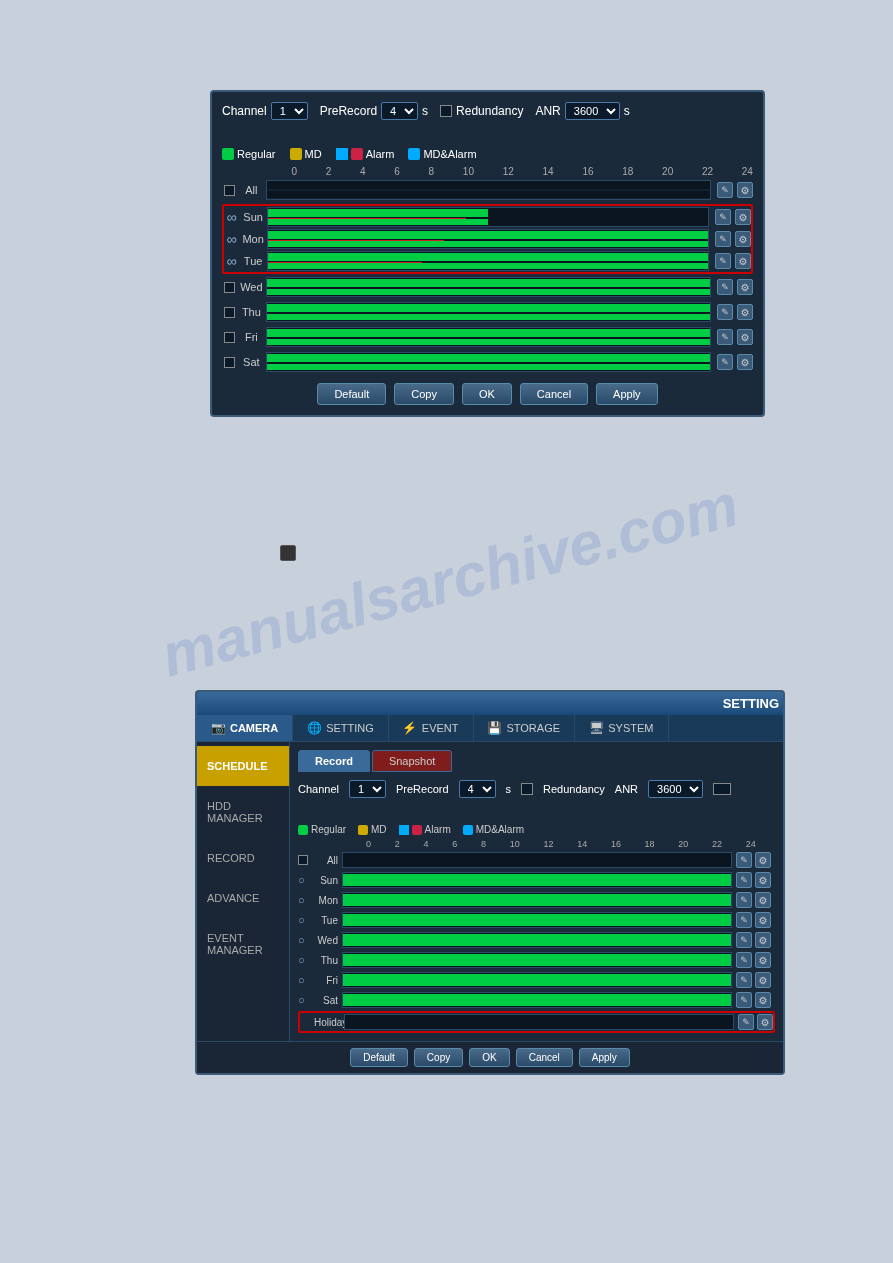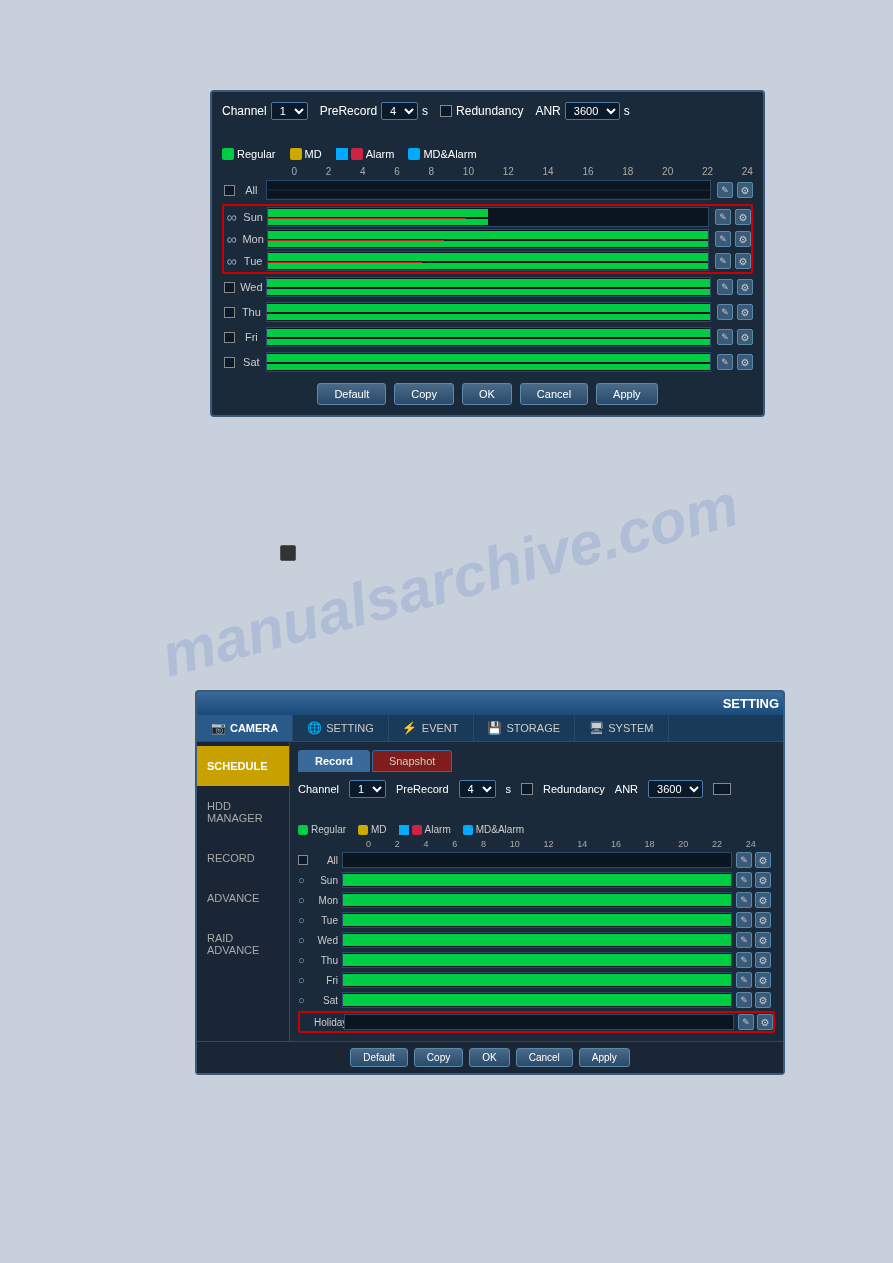--- a/index.html
+++ b/index.html
@@ -690,21 +690,21 @@
     </div>
   </div>
 
   <div class="content-area">
 
     <div class="sidebar">
       <div class="sidebar-item active">SCHEDULE</div>
       <div class="sidebar-item">HDD MANAGER</div>
       <div class="sidebar-item">RECORD</div>
       <div class="sidebar-item">ADVANCE</div>
-      <div class="sidebar-item">RAID ADVANCE</div>
+      <div class="sidebar-item">EVENT MANAGER</div>
     </div>
 
     <div class="main-content">
 
       <div class="sub-tabs">
         <div class="sub-tab active">Record</div>
         <div class="sub-tab">Snapshot</div>
       </div>
 
       <div class="bottom-header">

